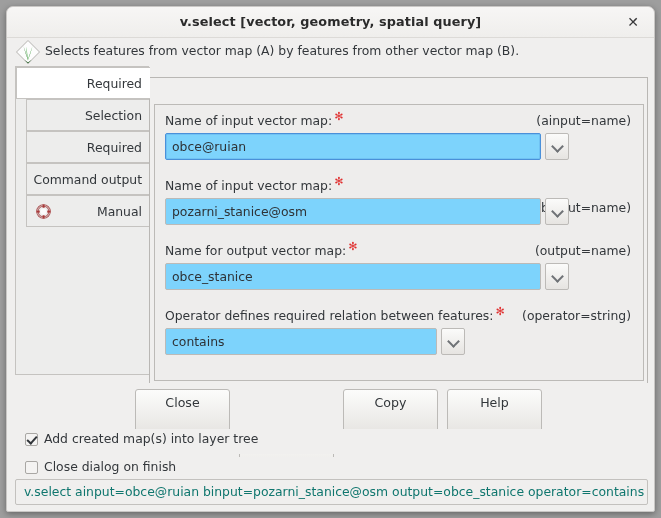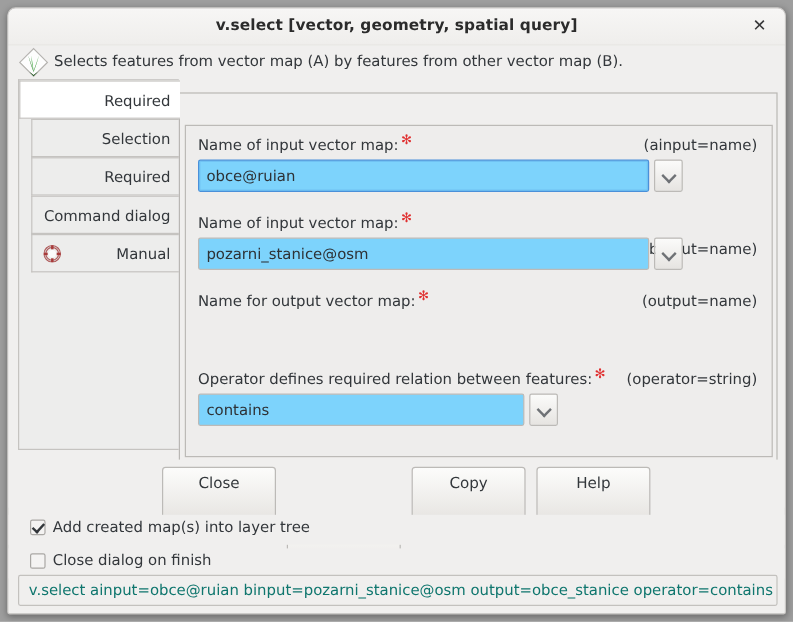--- a/index.html
+++ b/index.html
@@ -338,21 +338,21 @@
         <div class="tab sel" style="top:0px;">
           <span>Required</span>
         </div>
         <div class="tab" style="top:32px;">
           <span>Selection</span>
         </div>
         <div class="tab" style="top:64px;">
           <span>Required</span>
         </div>
         <div class="tab" style="top:96px;">
-          <span>Command dialog</span>
+          <span>Command output</span>
         </div>
         <div class="tab" style="top:128px;">
           <svg class="ring-icon" viewBox="0 0 16 16">
             <circle cx="8" cy="8" r="6.5" fill="none" stroke="#b05a5a" stroke-width="2.6"></circle>
             <circle cx="8" cy="8" r="6.5" fill="none" stroke="#d9d9d9" stroke-width="0.8"></circle>
             <rect x="7" y="0.6" width="2.2" height="3.4" fill="#a83a3a"></rect>
             <rect x="7" y="12" width="2.2" height="3.4" fill="#a83a3a"></rect>
             <rect x="0.6" y="7" width="3.4" height="2.2" fill="#a83a3a"></rect>
             <rect x="12" y="7" width="3.4" height="2.2" fill="#a83a3a"></rect>
             <circle cx="8" cy="8" r="3.3" fill="#fbfbfb"></circle>
@@ -383,20 +383,26 @@
             <div class="txt" style="width:376px;">pozarni_stanice@osm</div>
             <div class="arrowbtn" style="left:380px;">
               <span class="chev"></span>
             </div>
           </div>
 
           <div class="field-label" style="left:10px; top:138px;">
             <span>Name for output vector map:</span><span class="req-star">✻</span>
           </div>
           <div class="param-hint" style="top:138px;">(output=name)</div>
+          <div class="combo" style="left:10px; top:158px; width:404px;">
+            <div class="txt" style="width:376px;">obce_stanice</div>
+            <div class="arrowbtn" style="left:380px;">
+              <span class="chev"></span>
+            </div>
+          </div>
 
           <div class="field-label" style="left:10px; top:203px;">
             <span>Operator defines required relation between features:</span><span class="req-star">✻</span>
           </div>
           <div class="param-hint" style="top:203px;">(operator=string)</div>
           <div class="combo" style="left:10px; top:223px; width:300px;">
             <div class="txt" style="width:272px;">contains</div>
             <div class="arrowbtn" style="left:276px;">
               <span class="chev"></span>
             </div>

